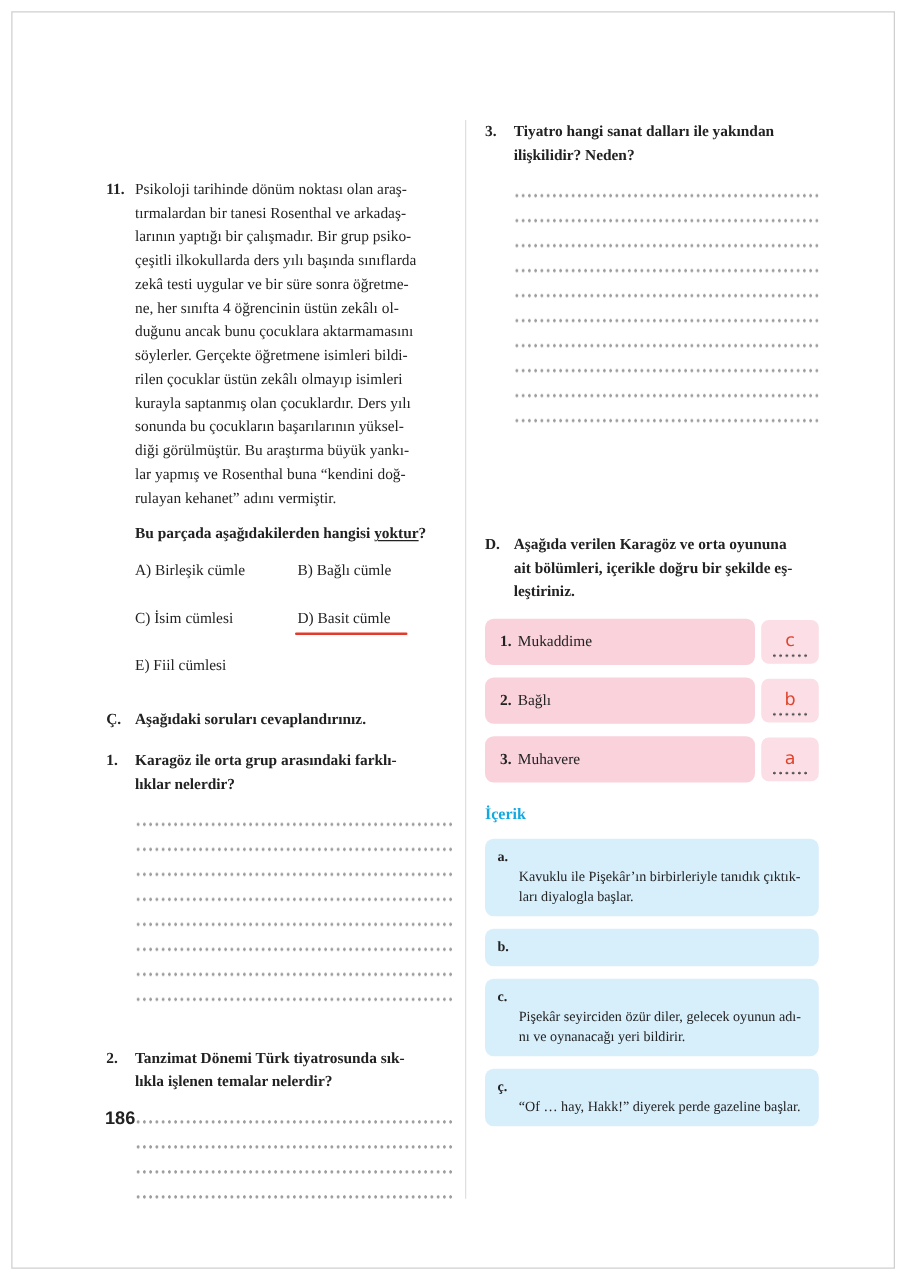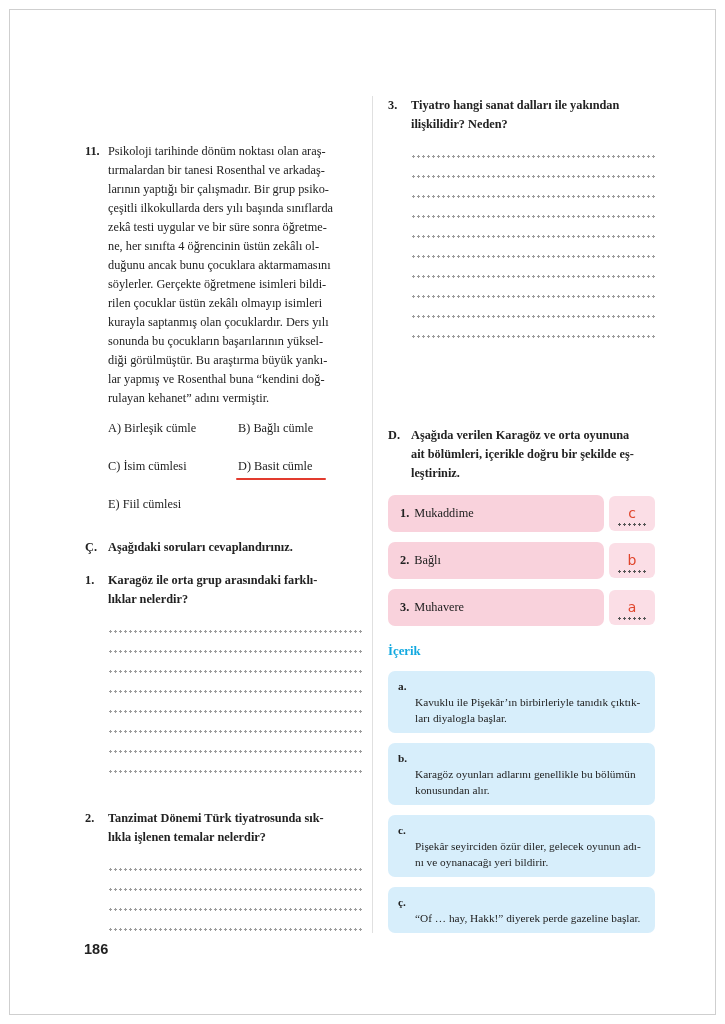--- a/index.html
+++ b/index.html
@@ -78,21 +78,21 @@
 
   .content-box {
     display:flex; margin-top:10px; background:#d7eefb; border-radius:7px;
     padding:7px 10px; font-size:11.3px; line-height:16px;
   }
   .content-box.first { margin-top:12px; }
   .c-letter { font-weight:bold; width:17px; flex:none; }
   .c-text { white-space:pre-line; flex:1; min-width:0;margin-top:16px; }
 
   .page-num {
-    position:absolute; left:84px; top:941px;
+    position:absolute; left:84px; top:887px;
     font-family:"Liberation Sans", sans-serif; font-weight:bold;
     font-size:14.5px; color:#222;
   }
 </style>
 </head>
 <body>
 
 <div class="frame"></div>
 
 <div class="columns">
@@ -109,20 +109,21 @@
 zekâ testi uygular ve bir süre sonra öğretme-
 ne, her sınıfta 4 öğrencinin üstün zekâlı ol-
 duğunu ancak bunu çocuklara aktarmamasını
 söylerler. Gerçekte öğretmene isimleri bildi-
 rilen çocuklar üstün zekâlı olmayıp isimleri
 kurayla saptanmış olan çocuklardır. Ders yılı
 sonunda bu çocukların başarılarının yüksel-
 diği görülmüştür. Bu araştırma büyük yankı-
 lar yapmış ve Rosenthal buna “kendini doğ-
 rulayan kehanet” adını vermiştir.</div>
+        <div class="stem"><span>Bu parçada aşağıdakilerden hangisi </span><span class="stem-u">yoktur</span><span>?</span></div>
         <div class="options">
           <div><span>A)</span> <span>Birleşik cümle</span></div>
           <div><span>B)</span> <span>Bağlı cümle</span></div>
           <div><span>C)</span> <span>İsim cümlesi</span></div>
           <div><span class="marked"><span>D)</span> <span>Basit cümle</span></span></div>
           <div><span>E)</span> <span>Fiil cümlesi</span></div>
         </div>
       </div>
     </div>
 
@@ -226,22 +227,20 @@
 
     <div class="match-header header-cyan">İçerik</div>
 
     <div class="content-box first">
       <span class="c-letter">a.</span>
       <div class="c-text">Kavuklu ile Pişekâr’ın birbirleriyle tanıdık çıktık-
 ları diyalogla başlar.</div>
     </div>
     <div class="content-box">
       <span class="c-letter">b.</span>
-      <div class="c-text">Karagöz oyunları adlarını genellikle bu bölümün
-konusundan alır.</div>
     </div>
     <div class="content-box">
       <span class="c-letter">c.</span>
       <div class="c-text">Pişekâr seyirciden özür diler, gelecek oyunun adı-
 nı ve oynanacağı yeri bildirir.</div>
     </div>
     <div class="content-box">
       <span class="c-letter">ç.</span>
       <div class="c-text">“Of … hay, Hakk!” diyerek perde gazeline başlar.</div>
     </div>

